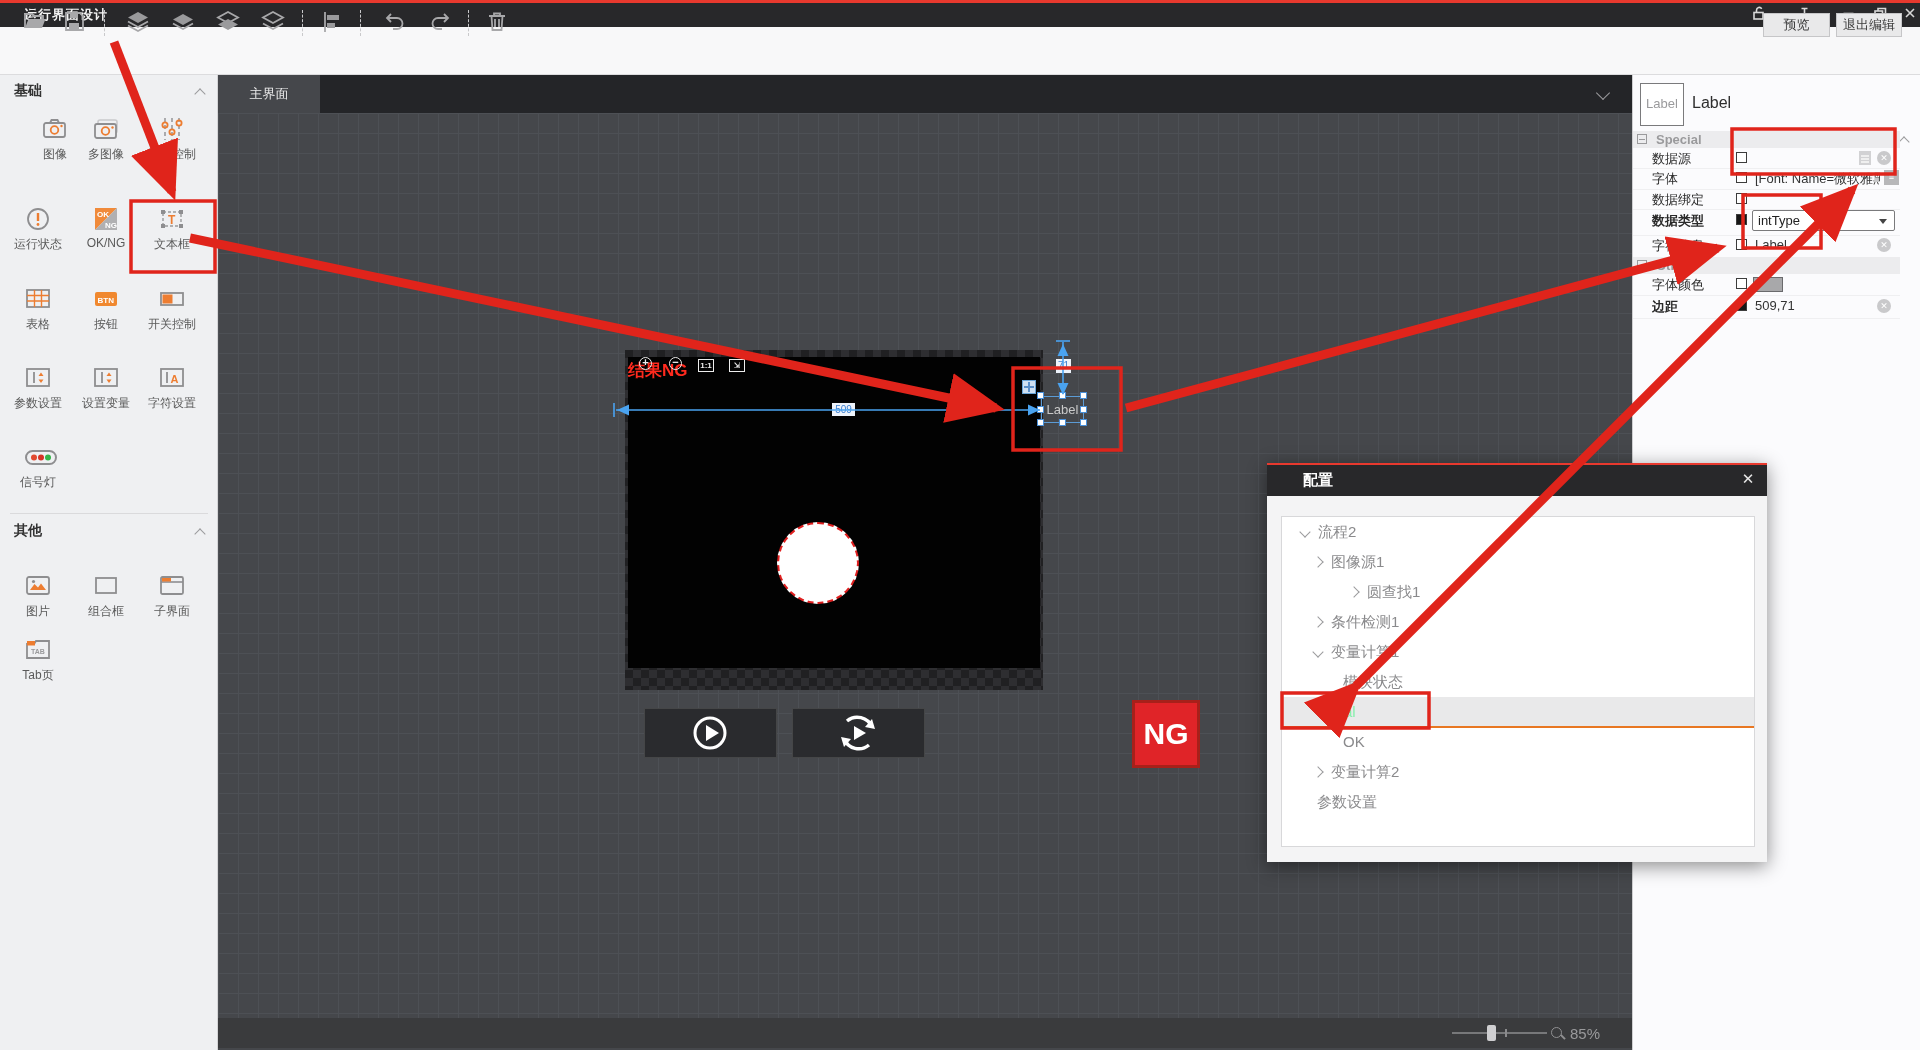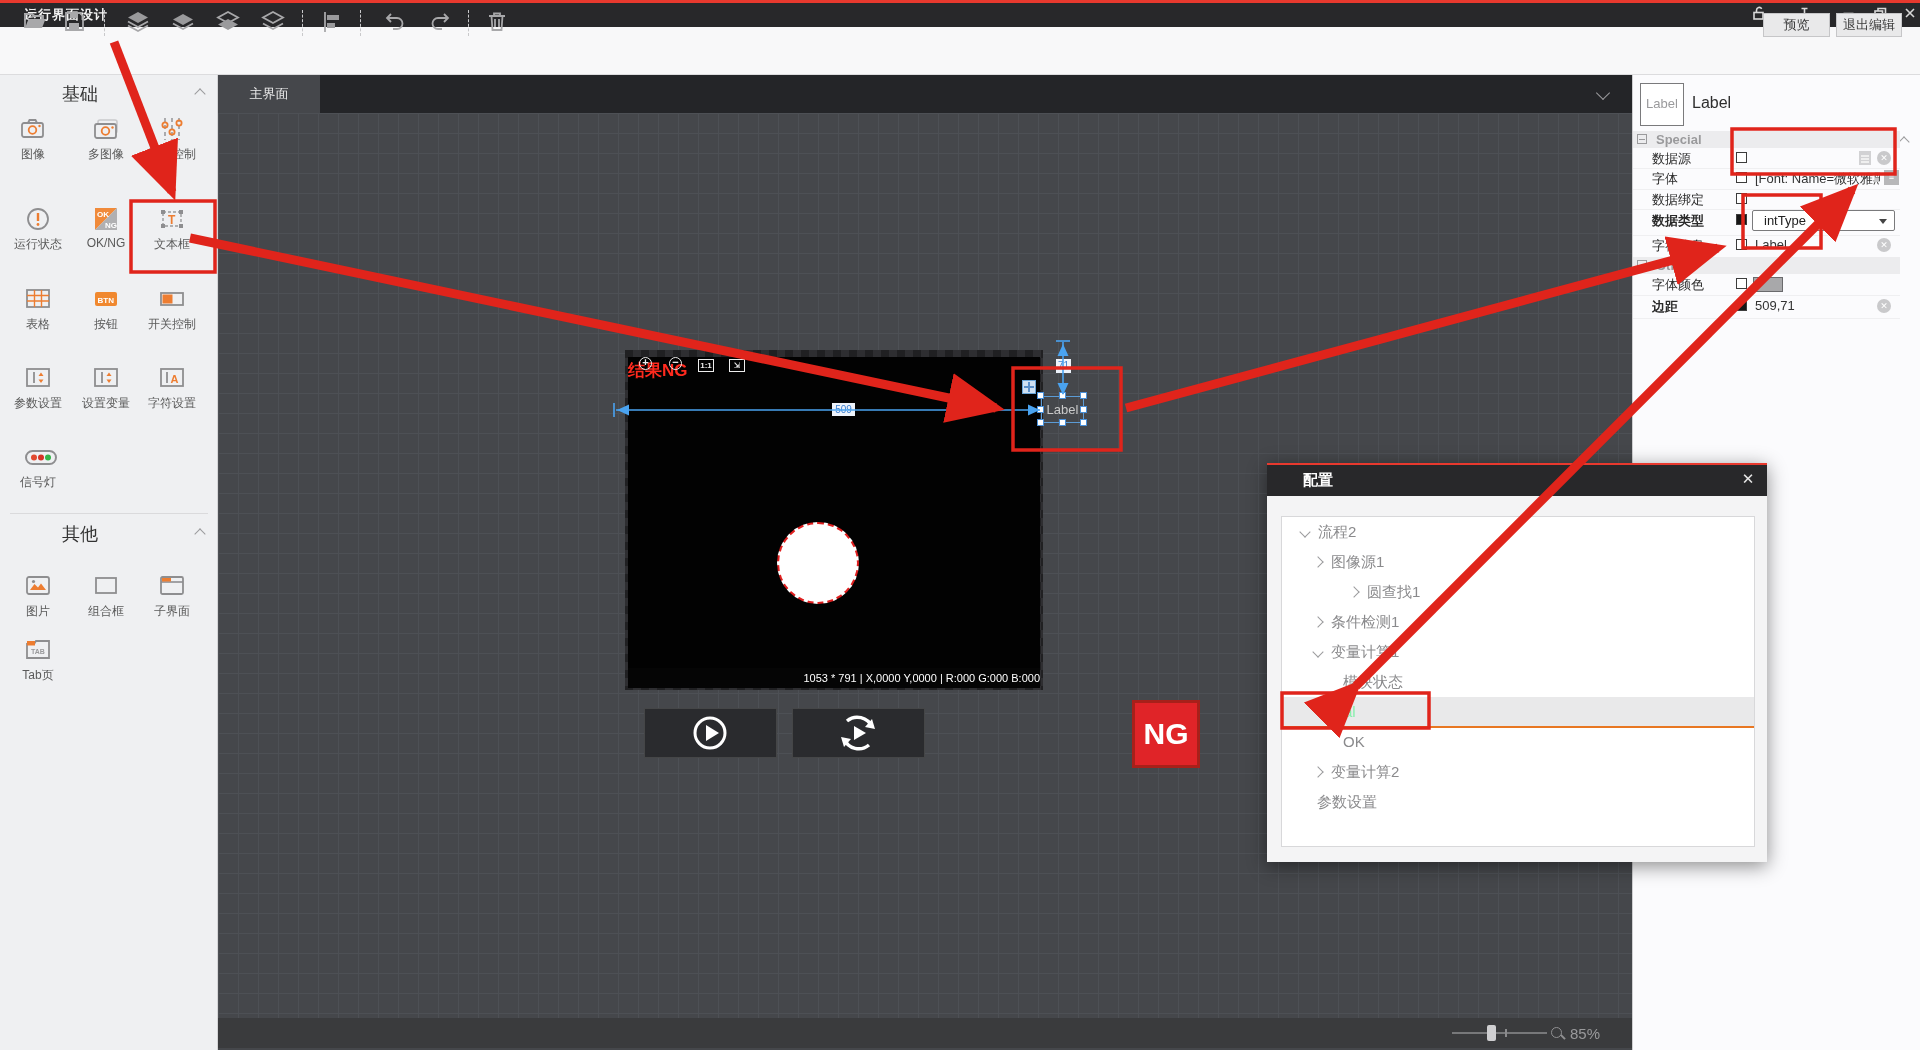--- a/index.html
+++ b/index.html
@@ -13,21 +13,21 @@
   .wicon svg{stroke:#d8d8d8;fill:none;stroke-width:1.6px;}
   
   .toolbar{left:0;top:27px;width:1920px;height:48px;background:#f8f8f9;border-bottom:1px solid #dcdcde;box-sizing:border-box;}
   .tbtn{top:9px;width:28px;height:28px;}
   .tbtn svg{stroke:#a8a8aa;fill:none;stroke-width:1.8px;}
   .tsep{top:10px;width:0;height:26px;border-left:1px dashed #c9c9cb;}
   .topbtn{top:13px;height:24px;background:#e9e9ea;border:1px solid #c6c6c8;box-sizing:border-box;
           color:#3c3c3c;font-size:13px;text-align:center;line-height:22px;}
   
   .sidebar{left:0;top:75px;width:218px;height:975px;background:#eff0f2;border-right:1px solid #d4d4d6;box-sizing:border-box;}
-  .sb-header{left:14px;color:#333;font-size:18px;font-weight:normal;margin-left:48px;}
+  .sb-header{left:14px;color:#333;font-size:14px;font-weight:bold;}
   .sb-item{width:64px;text-align:center;}
   .sb-ic{margin:0 auto;width:28px;height:28px;}
   .sb-lb{margin-top:3px;font-size:12px;color:#5a5a5a;white-space:nowrap;}
   .sb-div{left:10px;width:198px;border-top:1px solid #dadadc;}
   .chev{display:inline-block;width:7px;height:7px;border-right:1.7px solid #9b9b9d;border-bottom:1.7px solid #9b9b9d;}
   .chev.right{transform:rotate(-45deg);}
   .chev.down{transform:rotate(45deg);}
   .chev.up{transform:rotate(-135deg);}
   
   .tabbar{left:218px;top:75px;width:1414px;height:38px;background:#242528;}
@@ -84,21 +84,21 @@
   .pcheck{left:1736px;width:11px;height:11px;border:1.4px solid #3c3c3c;box-sizing:border-box;background:#fff;}
   .pcheck.filled{background:#161616;}
   .pval{left:1755px;color:#333;font-size:13px;white-space:nowrap;}
   .psep{left:1633px;width:267px;border-top:1px solid #efeff1;}
   .circx{width:14px;height:14px;border-radius:50%;background:#c9c9cb;color:#fff;font-size:9px;
          line-height:14px;text-align:center;}
   .docic{left:1859px;width:12px;height:14px;background:#d2d2d4;}
   .docic:before{content:"";position:absolute;left:2px;top:4px;width:8px;height:1.5px;background:#efefef;box-shadow:0 3px 0 #efefef,0 6px 0 #efefef;}
   .dots-btn{width:15px;height:15px;background:#b7b7b9;color:#fff;font-size:9px;line-height:15px;text-align:center;}
   .ddown{left:1752px;width:143px;height:21px;border:1px solid #7a7a7c;border-radius:2px;background:#fff;box-sizing:border-box;
-         font-size:13px;color:#222;line-height:19px;padding-left:11px;}
+         font-size:13px;color:#222;line-height:19px;padding-left:5px;}
   .ddcaret{position:absolute;right:7px;top:8px;width:0;height:0;border-left:4.5px solid transparent;border-right:4.5px solid transparent;border-top:5.5px solid #444;}
   .swatch{left:1753px;width:30px;height:15px;background:#a8a8aa;border:1px solid #6a6a6c;box-sizing:border-box;}
   
   .dialog{left:1267px;top:463px;width:500px;height:399px;background:#f4f4f5;box-shadow:0 4px 18px rgba(0,0,0,.45);
           border-top:2px solid #e8392e;box-sizing:border-box;}
   .dlg-head{left:1267px;top:465px;width:500px;height:31px;background:#28282a;}
   .dlg-title{left:1283px;top:471px;color:#fff;font-weight:bold;font-size:15px;padding-left:20px;}
   .dlg-close{left:1738px;top:470px;color:#e8e8e8;font-size:15px;width:20px;text-align:center;}
   .dlg-panel{left:1281px;top:516px;width:474px;height:331px;background:#fff;border:1px solid #d8d8da;box-sizing:border-box;}
   .trow{height:30px;color:#8a8a8c;font-size:15px;line-height:30px;white-space:nowrap;}
@@ -212,21 +212,21 @@
         <path d="M11 10v8M15 10v8"></path>
       </svg>
   </div>
   <div class="abs topbtn" style="left:1763px;width:67px">预览</div>
   <div class="abs topbtn" style="left:1836px;width:66px">退出编辑</div>
 
   <div class="abs sidebar"></div>
   <div class="abs sb-header" style="top:82px">基础</div>
   <span class="abs chev up" style="left:196px;top:90px"></span>
 
-  <div class="abs sb-item" style="left:1px;top:115px">
+  <div class="abs sb-item" style="left:23px;top:115px">
     <div class="sb-ic">
       <svg width="28" height="28">
           <rect x="3" y="8" width="21" height="14" rx="2" fill="none" stroke="#8e8e90" stroke-width="1.8"></rect>
           <path d="M9 8l1.5-3h6L18 8" fill="none" stroke="#8e8e90" stroke-width="1.8"></path>
           <circle cx="13.5" cy="15" r="3.8" fill="none" stroke="#ed7d31" stroke-width="1.8"></circle>
           <circle cx="20.5" cy="11" r="1.2" fill="#ed7d31"></circle>
         </svg>
     </div>
     <div class="sb-lb">图像</div>
   </div>
@@ -419,21 +419,20 @@
     </div>
   <div class="abs imgtool" style="left:669px">
       <div class="circle-ic">−</div>
     </div>
   <div class="abs imgtool" style="left:698px;top:359px">
       <div class="box-ic">1:1</div>
     </div>
   <div class="abs imgtool" style="left:729px;top:359px">
       <div class="box-ic">⇲</div>
     </div>
-  <div class="abs imgstatus">1053 * 791    |  X,0000  Y,0000   |  R:000  G:000  B:000</div>
 
   <div class="abs lbl-el">Label</div>
   <div class="abs movehandle"></div>
   <div class="abs handle" style="left:1037px;top:392px"></div>
   <div class="abs handle" style="left:1059px;top:392px"></div>
   <div class="abs handle" style="left:1080px;top:392px"></div>
   <div class="abs handle" style="left:1037px;top:406px"></div>
   <div class="abs handle" style="left:1080px;top:406px"></div>
   <div class="abs handle" style="left:1037px;top:419px"></div>
   <div class="abs handle" style="left:1059px;top:419px"></div>

